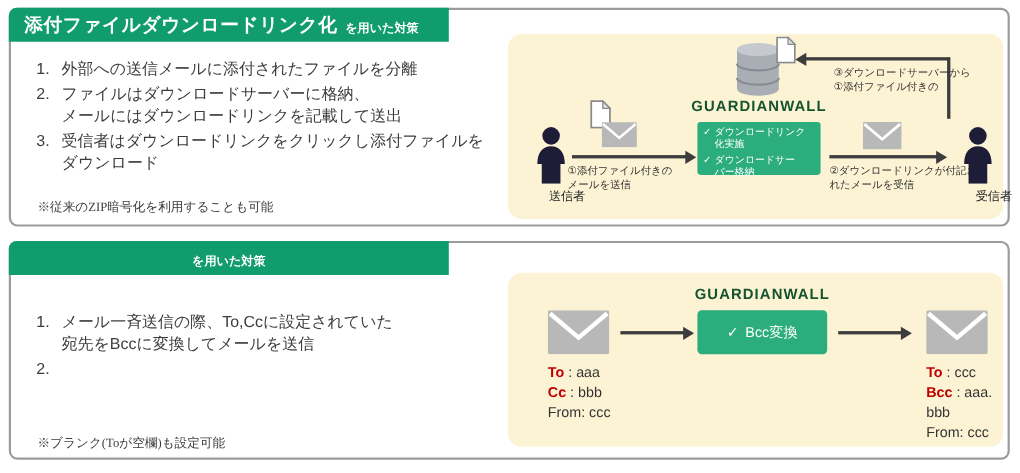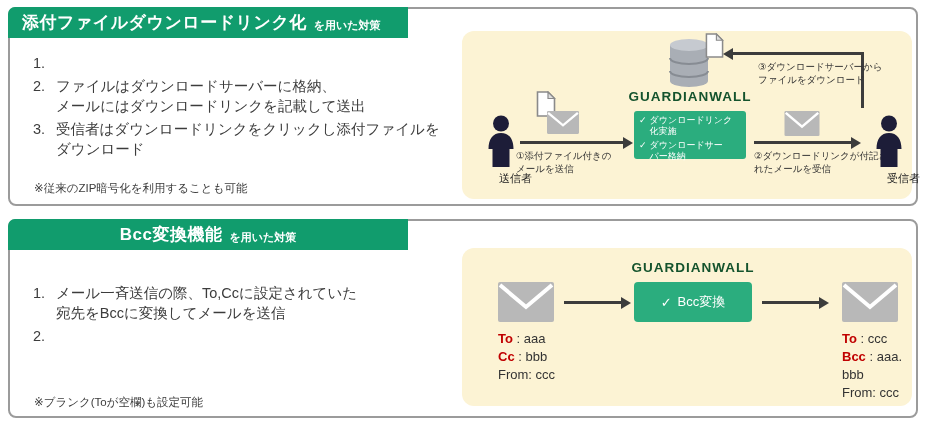--- a/index.html
+++ b/index.html
@@ -19,21 +19,21 @@
   .banner .main { font-size:17px; font-weight:bold; letter-spacing:0.5px; }
   .banner .sub  { font-size:11px; font-weight:bold; padding-top:5px; }
 
   .list { position:absolute; left:16px; width:446px; font-size:14.5px; line-height:1.38; }
   .list1 { top:44px; }
   .list2 { top:62px; }
   .li { display:flex; margin-bottom:3px; }
   .li .num { flex:none; width:30px; padding-left:7px; }
   .li .txt { white-space:pre-line; }
 
-  .note { position:absolute; left:24px; font-size:11.5px; color:#3c3c3c; }
+  .note { position:absolute; left:24px; font-size:11.5px; color:#3c3c3c;font-family:Liberation Serif, serif; }
   .note1 { top:172px; }
   .note2 { top:174px; }
 
   .cream { position:absolute; background:#fcf3d4; border-radius:12px; }
   .cream1 { left:452px; top:22px; width:450px; height:168px; }
   .cream2 { left:452px; top:27px; width:450px; height:158px; }
 
   .cream svg, .cream .arr, .cream .vline, .cream .alabel, .cream .plabel,
   .cream .logo, .cream .gbox1, .cream .gbox2, .cream .mailtxt { position:absolute; }
 
@@ -68,20 +68,21 @@
 
   <section class="panel panel1">
     <div class="banner">
       <span class="main">添付ファイルダウンロードリンク化</span>
       <span class="sub">を用いた対策</span>
     </div>
 
     <div class="list list1">
       <div class="li">
         <span class="num">1.</span>
+        <span class="txt">外部への送信メールに添付されたファイルを分離</span>
       </div>
       <div class="li">
         <span class="num">2.</span>
         <span class="txt">ファイルはダウンロードサーバーに格納、
 メールにはダウンロードリンクを記載して送出</span>
       </div>
       <div class="li">
         <span class="num">3.</span>
         <span class="txt">受信者はダウンロードリンクをクリックし添付ファイルを
 ダウンロード</span>
@@ -132,41 +133,40 @@
         <path d="M2 34 a19 6 0 0 0 38 0" fill="none" stroke="#878c93" stroke-width="2"></path>
       </svg>
       <svg style="left:243px;top:2px" width="19" height="25" viewBox="0 0 20 26">
         <path d="M1.5 1 H12 L18.5 7.5 V25 H1.5 Z" fill="#fff" stroke="#8a8a8a" stroke-width="1.6"></path>
         <path d="M12 1 V7.5 H18.5 Z" fill="#e0e0e0" stroke="#8a8a8a" stroke-width="1.2"></path>
       </svg>
 
       <div class="arr l" style="left:270px;top:21px;width:130px"></div>
       <div class="vline" style="left:399px;top:21px;height:56px"></div>
       <div class="alabel" style="left:296px;top:30px">③ダウンロードサーバーから
-ファイルをダウンロード</div>
+①添付ファイル付きの</div>
 
       <svg style="left:322px;top:80px" width="36" height="25" viewBox="0 0 56 40">
         <rect x="0" y="0" width="56" height="40" rx="2" fill="#b8b8b8"></rect>
         <path d="M2 3 L28 25 L54 3" fill="none" stroke="#fff" stroke-width="4"></path>
       </svg>
       <div class="arr r" style="left:292px;top:110px;width:98px"></div>
       <div class="alabel" style="left:292px;top:119px">②ダウンロードリンクが付記さ
 れたメールを受信</div>
 
       <svg style="left:412px;top:84px" width="30" height="52" viewBox="0 0 30 52">
         <circle cx="15" cy="8.5" r="8" fill="#1d1d38"></circle>
         <path d="M15 18 C7 18 2.5 24 2.5 34 L6.5 34 L6.5 52 L23.5 52 L23.5 34 L27.5 34 C27.5 24 23 18 15 18 Z" fill="#1d1d38"></path>
       </svg>
       <div class="plabel" style="left:396px;top:140px">受信者</div>
     </div>
   </section>
 
   <section class="panel panel2">
     <div class="banner centered">
-      <span class="main">Bcc変換機能</span>
       <span class="sub">を用いた対策</span>
     </div>
 
     <div class="list list2">
       <div class="li">
         <span class="num">1.</span>
         <span class="txt">メール一斉送信の際、To,Ccに設定されていた
 宛先をBccに変換してメールを送信</span>
       </div>
       <div class="li">

